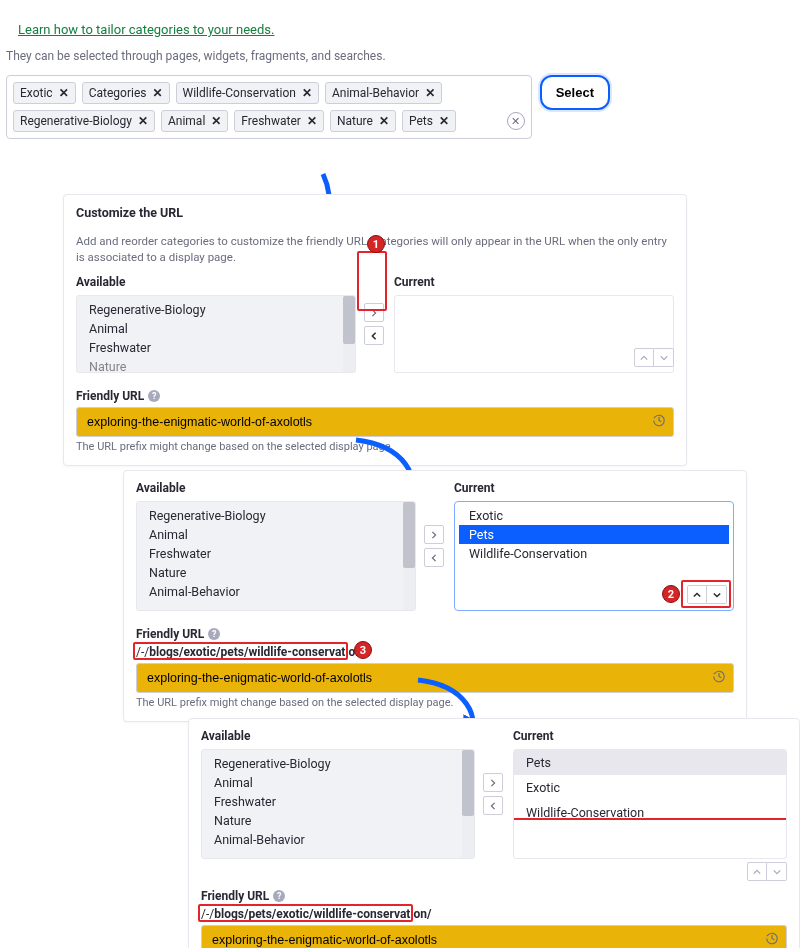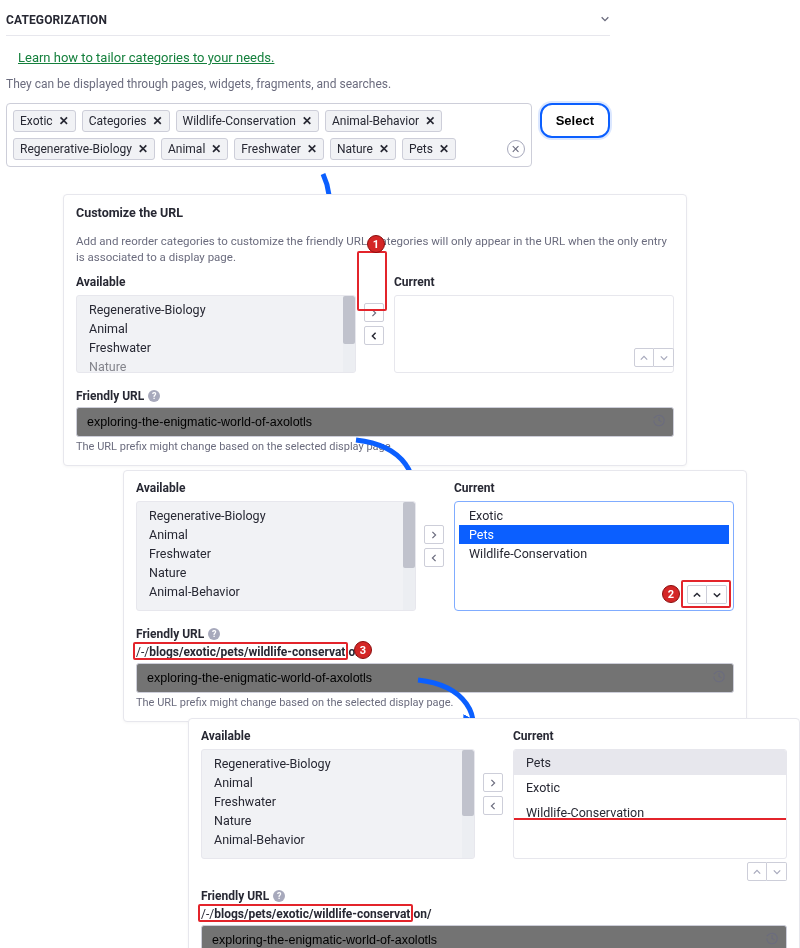--- a/index.html
+++ b/index.html
@@ -136,21 +136,21 @@
   .q-icon { width:12px; height:12px; border-radius:50%; background:#a7a9bc; color:#fff; font-size:9px; display:inline-flex; align-items:center; justify-content:center; }
   .url-prefix { font-size:12px; margin-top:4px; }
   .url-prefix b { font-weight:700; }
   .url-input-row { position:relative; margin-top:4px; }
   .url-input {
     width:100%;
     border:1px solid #cdced9;
     border-radius:3px;
     padding:7px 40px 7px 10px;
     font-size:12.5px;
-    background:#737373;
+    background:#eab308;
   }
   .history-icon { position:absolute; right:8px; top:50%; transform:translateY(-50%); color:#6b6c7e; }
   .url-note { color:#6b6c7e; font-size:11px; margin-top:3px; }
 
   .red-box { position:absolute; border:2px solid #e3242b; border-radius:2px; pointer-events:none; }
   .badge-num {
     position:absolute;
     width:18px; height:18px;
     border-radius:50%;
     background:#d42626;
@@ -172,32 +172,24 @@
 
   .col-avail { flex:1; min-width:0; }
   .col-current { flex:1; min-width:0; position:relative; }
 </style>
 </head>
 <body>
 
 <div class="stage">
 
   <div class="panel-cat">
-    <div class="cat-header">
-      <span class="cat-header-title">CATEGORIZATION</span>
-      <span>
-        <svg class="chev" viewBox="0 0 12 12">
-            <path d="M2 4l4 4 4-4" fill="none" stroke="#6b6c7e" stroke-width="1.6"></path>
-          </svg>
-      </span>
-    </div>
 
     <a href="#" class="cat-link">Learn how to tailor categories to your needs.</a>
 
-    <div class="pub-desc">They can be displayed through pages, widgets, fragments, and searches.</div>
+    <div class="pub-desc">They can be selected through pages, widgets, fragments, and searches.</div>
 
 
     <div class="vocab-row">
       <div class="tag-box">
         <span class="tag">
             <span>Exotic</span>
             <span class="x">✕</span>
           </span>
         <span class="tag">
             <span>Categories</span>

